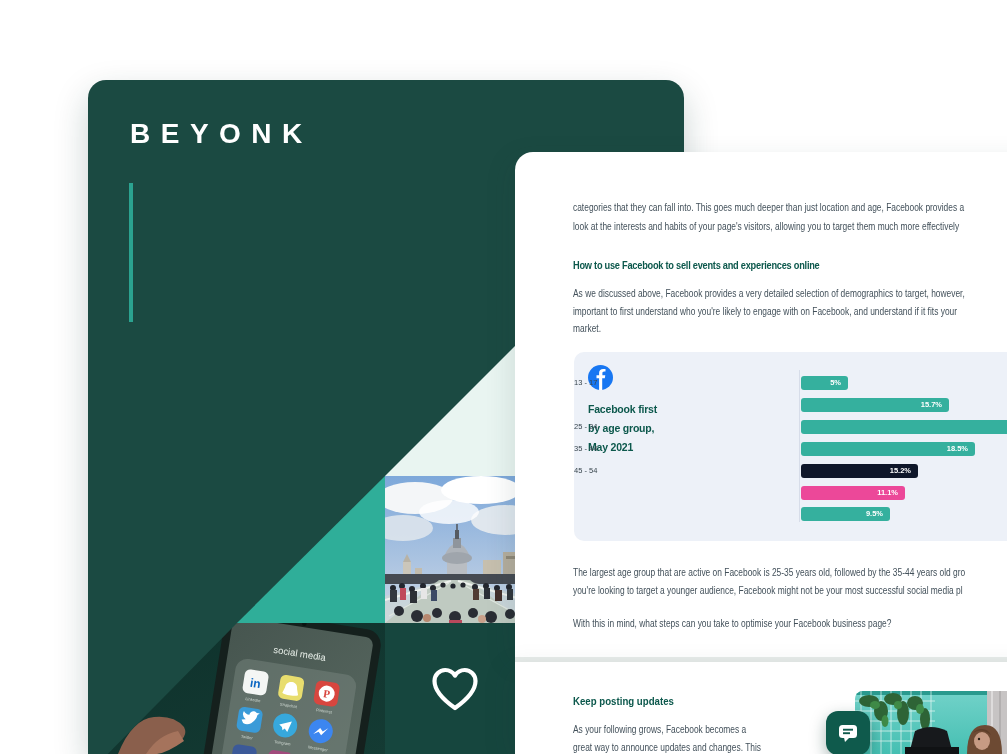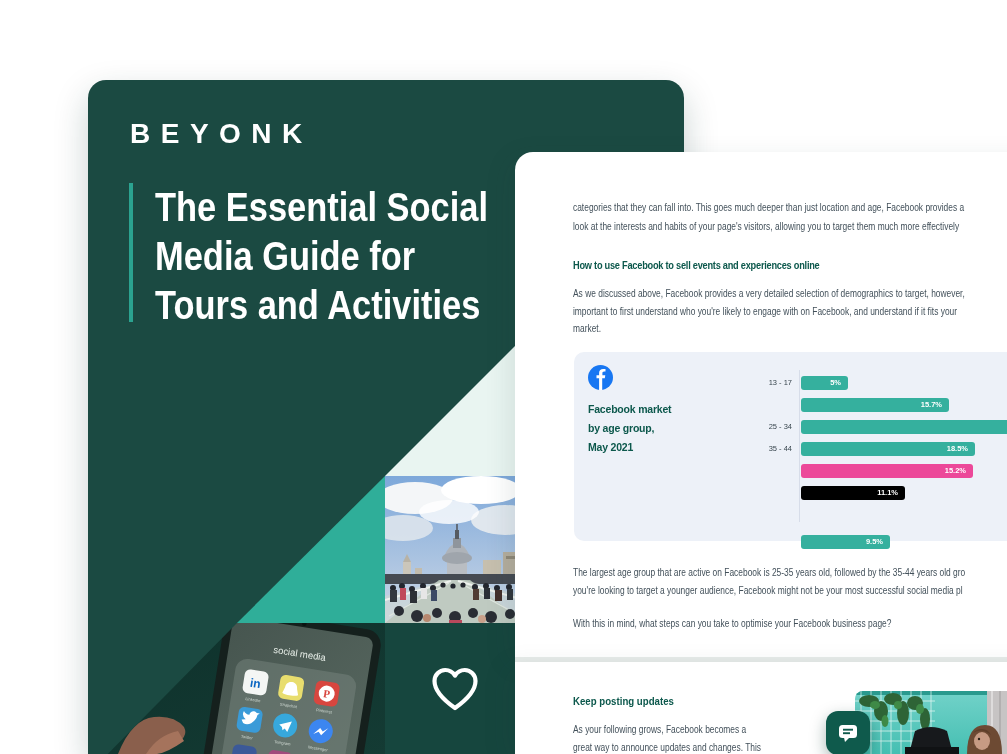--- a/index.html
+++ b/index.html
@@ -43,45 +43,40 @@
   
   .chart-card { position:absolute; left:59px; top:200px; width:490px; height:189px;
                 background:#edf1f8; border-radius:10px; }
   .fb-badge { position:absolute; left:14px; top:13px; width:25px; height:25px; }
   .chart-caption { position:absolute; left:14px; top:48px; color:#0c584c; font-size:10.5px;
                    font-weight:700; letter-spacing:-0.2px; }
   .chart-caption .cap-line { height:19px; line-height:19px; }
   .chart-axis { position:absolute; left:225px; top:18px; width:1px; height:152px; background:#d7dde9; }
   .crow { position:absolute; left:0; height:14px; width:100%; }
   .clabel { position:absolute; left:0; top:0; width:218px; height:14px; line-height:14px;
-            text-align:right; color:#39464e; font-size:7.5px; }
+            text-align:left; color:#39464e; font-size:7.5px; }
   .cbar { position:absolute; left:227px; top:0; height:14px; border-radius:3px;
           line-height:14px; text-align:right; color:#ffffff; font-size:7.5px; font-weight:700;
           padding-right:7px; }
 
   
   .desk-photo { position:absolute; left:855px; top:691px; width:152px; height:63px;
                 border-radius:8px 0 0 0; overflow:hidden; }
   .chat-btn { position:absolute; left:826px; top:711px; width:44px; height:44px; background:#0f5a4c;
               border-radius:12px; display:flex; align-items:center; justify-content:center;
               box-shadow:0 6px 16px rgba(10,50,44,.35); cursor:pointer; }
 </style>
 </head>
 <body>
 
 <div id="stage">
 
   <div class="cover">
     <div class="logo">BEYONK</div>
     <div class="accent-bar"></div>
-    <div class="cover-title">
-        <div class="tline">The Essential Social</div>
-        <div class="tline">Media Guide for</div>
-        <div class="tline">Tours and Activities</div>
-      </div>
 
     <div class="tri-mint"></div>
     <div class="tri-teal"></div>
 
     <div class="tile-bridge">
       <svg width="139" height="147" viewBox="0 0 139 147">
         <defs>
           <linearGradient id="sky" x1="0" y1="0" x2="0" y2="1">
             <stop offset="0" stop-color="#7da8da"></stop>
               <stop offset="1" stop-color="#cdd8e6"></stop>
@@ -238,21 +233,21 @@
           <div class="tline">important to first understand who you're likely to engage with on Facebook, and understand if it fits your</div>
           <div class="tline">market.</div>
         </div>
 
       <div class="chart-card">
         <svg class="fb-badge" viewBox="0 0 25 25">
           <circle cx="12.5" cy="12.5" r="12.5" fill="#1877f2"></circle>
           <path d="M16.8 13.2 l.5 -3 h-2.9 V8.3 c0-.9.4-1.7 1.8-1.7 h1.3 V4.1 c-.7-.1-1.6-.2-2.4-.2 -2.4 0-4 1.5-4 4.1 v2.2 H8.5 v3 h2.6 V25 c.5.1 1 .1 1.6.1 .5 0 1-.05 1.5-.1 v-11.8 z" fill="#ffffff"></path>
         </svg>
         <div class="chart-caption">
-            <div class="cap-line">Facebook market</div>
+            <div class="cap-line">Facebook first</div>
             <div class="cap-line">by age group,</div>
             <div class="cap-line">May 2021</div>
           </div>
         <div class="chart-axis"></div>
         <div id="chart-rows">
             <div class="crow" style="top: 24px;">
               <span class="clabel">13 - 17</span>
               <div class="cbar" style="width: 47px; background: rgb(53, 176, 158);">5%</div>
             </div>
             <div class="crow" style="top: 45.9px;">
@@ -260,27 +255,28 @@
             </div>
             <div class="crow" style="top: 67.8px;">
               <span class="clabel">25 - 34</span>
               <div class="cbar" style="width: 243px; background: rgb(53, 176, 158);">25.8%</div>
             </div>
             <div class="crow" style="top: 89.7px;">
               <span class="clabel">35 - 44</span>
               <div class="cbar" style="width: 174px; background: rgb(53, 176, 158);">18.5%</div>
             </div>
             <div class="crow" style="top: 111.6px;">
-              <div class="cbar" style="width: 172px; background: #ec4899;">15.2%</div>
+              <span class="clabel">45 - 54</span>
+              <div class="cbar" style="width: 117px; background: #0f172a;">15.2%</div>
             </div>
             <div class="crow" style="top: 133.5px;">
-              <div class="cbar" style="width: 104px; background: #000000;">11.1%</div>
+              <div class="cbar" style="width: 104px; background: #ec4899;">11.1%</div>
             </div>
             <div class="crow" style="top: 155.4px;">
-              <div class="cbar" style="width: 89px; background: rgb(53, 176, 158); margin-top: 28px;">9.5%</div>
+              <div class="cbar" style="width: 89px; background: rgb(53, 176, 158);">9.5%</div>
             </div>
           </div>
       </div>
 
       <div class="body-text" style="top:412px">
           <div class="tline">The largest age group that are active on Facebook is 25-35 years old, followed by the 35-44 years old gro</div>
           <div class="tline">you're looking to target a younger audience, Facebook might not be your most successful social media pl</div>
         </div>
       <div class="body-text tline" style="top:463px; line-height:17.5px;">With this in mind, what steps can you take to optimise your Facebook business page?</div>
     </div>

